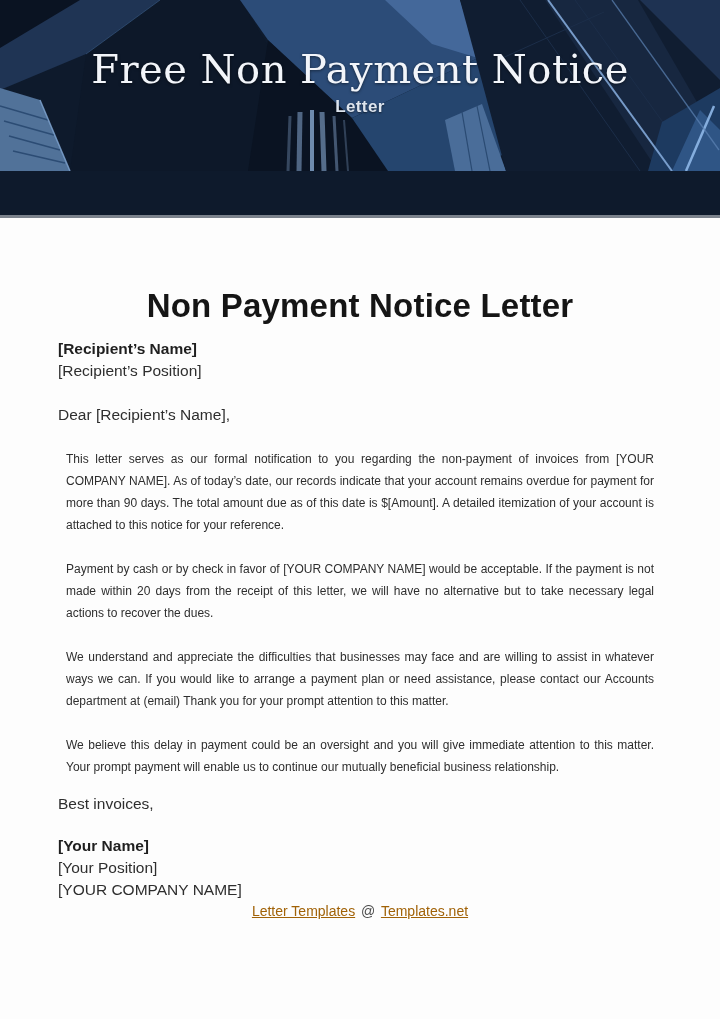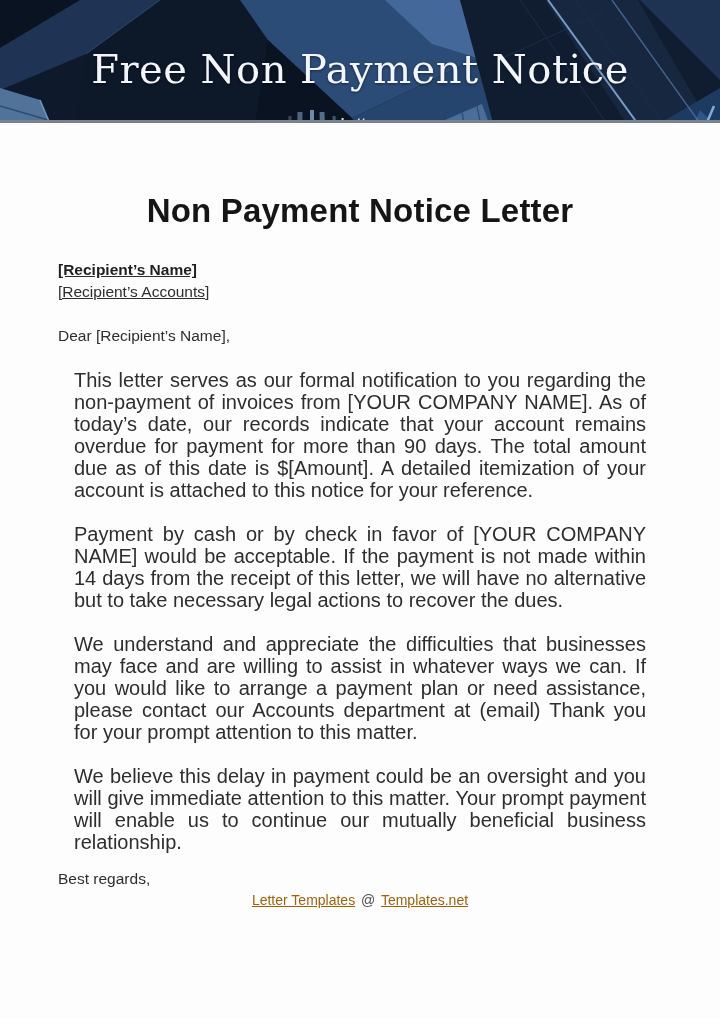--- a/index.html
+++ b/index.html
@@ -7,67 +7,66 @@
   body {
     width: 720px;
     background: #fdfdfd;
     font-family: "Liberation Sans", sans-serif;
     color: #2e2e2e;
   }
 
   
   .hero {
     position: relative;
-    height: 123px;
+    height: 218px;
     background: #0e1a2c;
     border-bottom: 3px solid #7b828c;
     overflow: hidden;
   }
   .hero svg { position: absolute; left: 0; top: 0; display: block; }
   .hero-text { position: absolute; left: 0; right: 0; top: 0; text-align: center; }
   .hero-title {
     margin-top: 47px;
     font-family: "DejaVu Serif", serif;
     font-size: 40px;
     line-height: 44px;
     color: #f2f5fa;
     letter-spacing: 0.5px;
     text-shadow: 0 1px 3px rgba(0,0,0,0.5);
   }
   .hero-subtitle {
-    margin-top: 24px;
-    font-size: 13px;
+    margin-top: 8px;
+    font-size: 17px;
     line-height: 15px;
     font-weight: 700;
     color: #dde4ee;
     letter-spacing: 0.4px;
     text-shadow: 0 1px 2px rgba(0,0,0,0.55);
-    text-decoration: underline;
   }
 
   
   .page { padding: 0 58px; }
   .doc-title {
     margin: 72px 0 0;
     text-align: center;
     font-size: 33px;
     line-height: 32px;
     font-weight: 700;
     color: #151515;
     letter-spacing: 0.2px;
   }
   .line { font-size: 15.5px; line-height: 22px; margin: 0; }
   .bold { font-weight: 700; color: #1f1f1f; }
   .date { margin-top: 39px; }
-  .recipient-block { margin-top: 32px; text-decoration: underline; }
+  .recipient-block { margin-top: 16px; }
   .salutation { margin-top: 22px; }
   .para {
-    font-size: 20px;
+    font-size: 12px;
     line-height: 22px;
-    margin: 22px 16px 0;
+    margin: 22px 8px 0;
     text-align: justify;
     color: #2e2e2e;
   }
   .closing { margin-top: 15px; }
   .signature-block { margin-top: 20px; }
 
   
   .site-footer {
     margin-top: 2px;
     padding-bottom: 12px;
@@ -146,31 +145,36 @@
     <div class="hero-subtitle">Letter</div>
   </div>
 </header>
 
 <main class="page">
   <h1 class="doc-title">Non Payment Notice Letter</h1>
 
 
   <div class="recipient-block">
     <p class="line bold">[Recipient’s Name]</p>
-    <p class="line">[Recipient’s Accounts]</p>
+    <p class="line">[Recipient’s Position]</p>
   </div>
 
   <p class="line salutation">Dear [Recipient’s Name],</p>
 
   <p class="para">This letter serves as our formal notification to you regarding the non-payment of invoices from [YOUR COMPANY NAME]. As of today’s date, our records indicate that your account remains overdue for payment for more than 90 days. The total amount due as of this date is $[Amount]. A detailed itemization of your account is attached to this notice for your reference.</p>
-  <p class="para">Payment by cash or by check in favor of [YOUR COMPANY NAME] would be acceptable. If the payment is not made within 14 days from the receipt of this letter, we will have no alternative but to take necessary legal actions to recover the dues.</p>
+  <p class="para">Payment by cash or by check in favor of [YOUR COMPANY NAME] would be acceptable. If the payment is not made within 20 days from the receipt of this letter, we will have no alternative but to take necessary legal actions to recover the dues.</p>
   <p class="para">We understand and appreciate the difficulties that businesses may face and are willing to assist in whatever ways we can. If you would like to arrange a payment plan or need assistance, please contact our Accounts department at (email) Thank you for your prompt attention to this matter.</p>
   <p class="para">We believe this delay in payment could be an oversight and you will give immediate attention to this matter. Your prompt payment will enable us to continue our mutually beneficial business relationship.</p>
 
-  <p class="line closing">Best regards,</p>
+  <p class="line closing">Best invoices,</p>
 
+  <div class="signature-block">
+    <p class="line bold">[Your Name]</p>
+    <p class="line">[Your Position]</p>
+    <p class="line">[YOUR COMPANY NAME]</p>
+  </div>
 </main>
 
 <footer class="site-footer">
   <a href="#" class="footer-link">Letter Templates</a>
   <span class="footer-sep">@</span>
   <a href="#" class="footer-link">Templates.net</a>
 </footer>
 
 </body></html>

